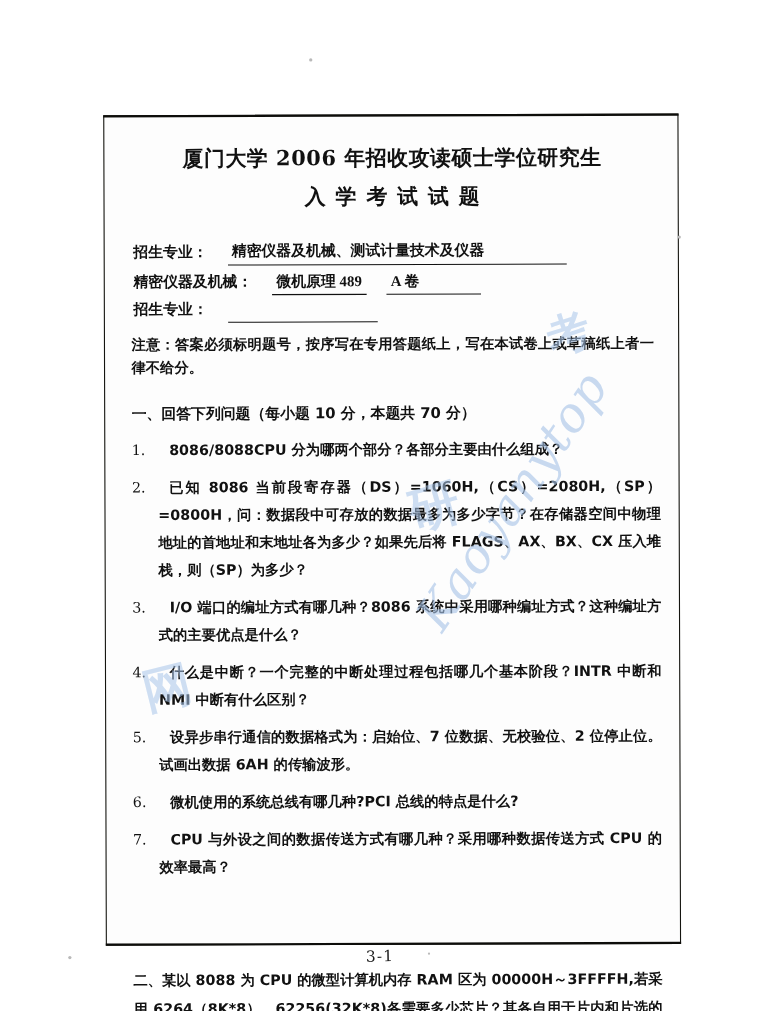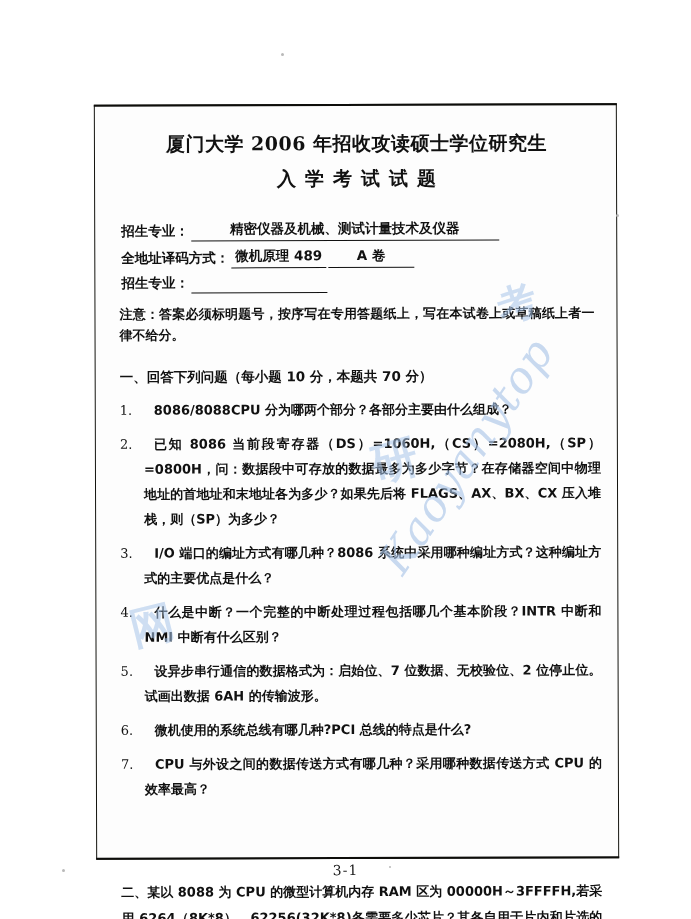--- a/index.html
+++ b/index.html
@@ -119,30 +119,29 @@
     line-height: 21px;
     font-weight: bold;
     color: #111;
   }
   .field-row {
     display: flex;
     align-items: flex-end;
     margin-bottom: 4px;
     white-space: nowrap;
   }
-  .field-label { flex: 0 0 auto; }
+  .field-label { flex: 0 0 auto; font-family: Liberation Mono, monospace; }
   .field-value {
     border-bottom: 1.3px solid #111;
     padding: 0 4px 1px 4px;
-    margin-left: 2px;
-    font-weight: bold;
-    text-align: center;
+    margin-left: 18px;
+    font-weight: bold;
   }
   .field-value.wide { min-width: 300px; }
-  .field-value.mid  { min-width: 78px; }
+  .field-value.mid  { min-width: 78px; font-family: Liberation Serif, serif; }
   .field-value.blank{ min-width: 128px; min-height: 15px; }
 
   .notice {
     margin: 10px 24px 0 24px;
     font-size: 13px;
     line-height: 21px;
     font-weight: bold;
     color: #111;
     text-align: justify;
   }
@@ -226,21 +225,21 @@
         <div class="title-line-1">厦门大学 2006 年招收攻读硕士学位研究生</div>
         <div class="title-line-2">入学考试试题</div>
       </div>
 
       <div class="fields">
         <div class="field-row">
           <span class="field-label">招生专业：</span>
           <span class="field-value wide">精密仪器及机械、测试计量技术及仪器</span>
         </div>
         <div class="field-row">
-          <span class="field-label">全地址译码方式：</span>
+          <span class="field-label">精密仪器及机械：</span>
           <span class="field-value mid">微机原理 489</span>
           <span class="field-value mid">A 卷</span>
         </div>
         <div class="field-row">
           <span class="field-label">招生专业：</span>
           <span class="field-value blank"></span>
         </div>
       </div>
 
       <div class="notice">注意：答案必须标明题号，按序写在专用答题纸上，写在本试卷上或草稿纸上者一律不给分。</div>

